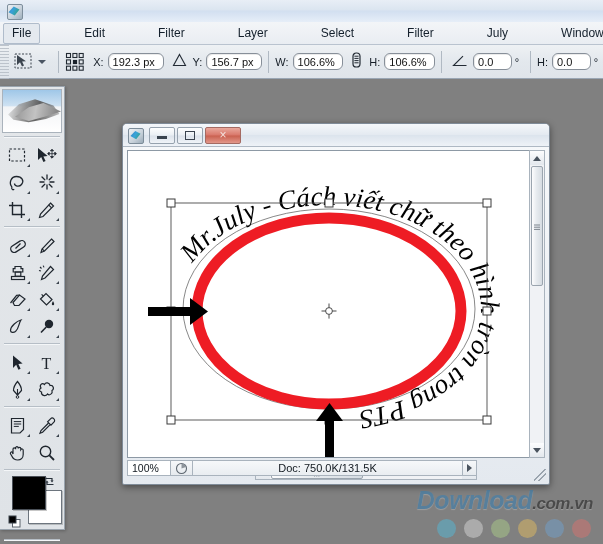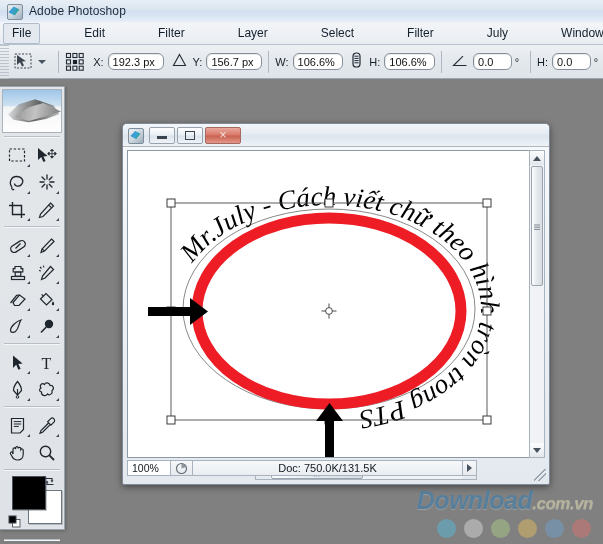--- a/index.html
+++ b/index.html
@@ -218,33 +218,32 @@
   
   #watermark{
     position:absolute;right:6px;bottom:2px;width:230px;height:58px;
     pointer-events:none;opacity:.42;
   }
   #wm-text{
     position:absolute;right:4px;top:2px;font-size:25px;font-weight:bold;font-style:italic;
     color:#1f7fc4;letter-spacing:-.5px;white-space:nowrap;
     text-shadow:0 1px 1px rgba(255,255,255,.55);
   }
-  #wm-text .suffix{font-size:17px;color:#fef9c3;}
+  #wm-text .suffix{font-size:17px;color:#000000;}
   #wm-dots{position:absolute;right:6px;bottom:4px;display:flex;gap:8px;}
   .wm-dot{width:19px;height:19px;border-radius:50%;}
 </style>
 </head>
 <body>
 
 <div id="app-titlebar">
   <div id="app-icon">
     <div class="sq"></div>
       <div class="fe"></div>
   </div>
-  <div id="app-title">Adobe Photoshop</div>
 </div>
 
 <div id="menubar">
   <div class="menu-item active">File</div>
   <div class="menu-item">Edit</div>
   <div class="menu-item">Filter</div>
   <div class="menu-item">Layer</div>
   <div class="menu-item">Select</div>
   <div class="menu-item">Filter</div>
   <div class="menu-item">July</div>

